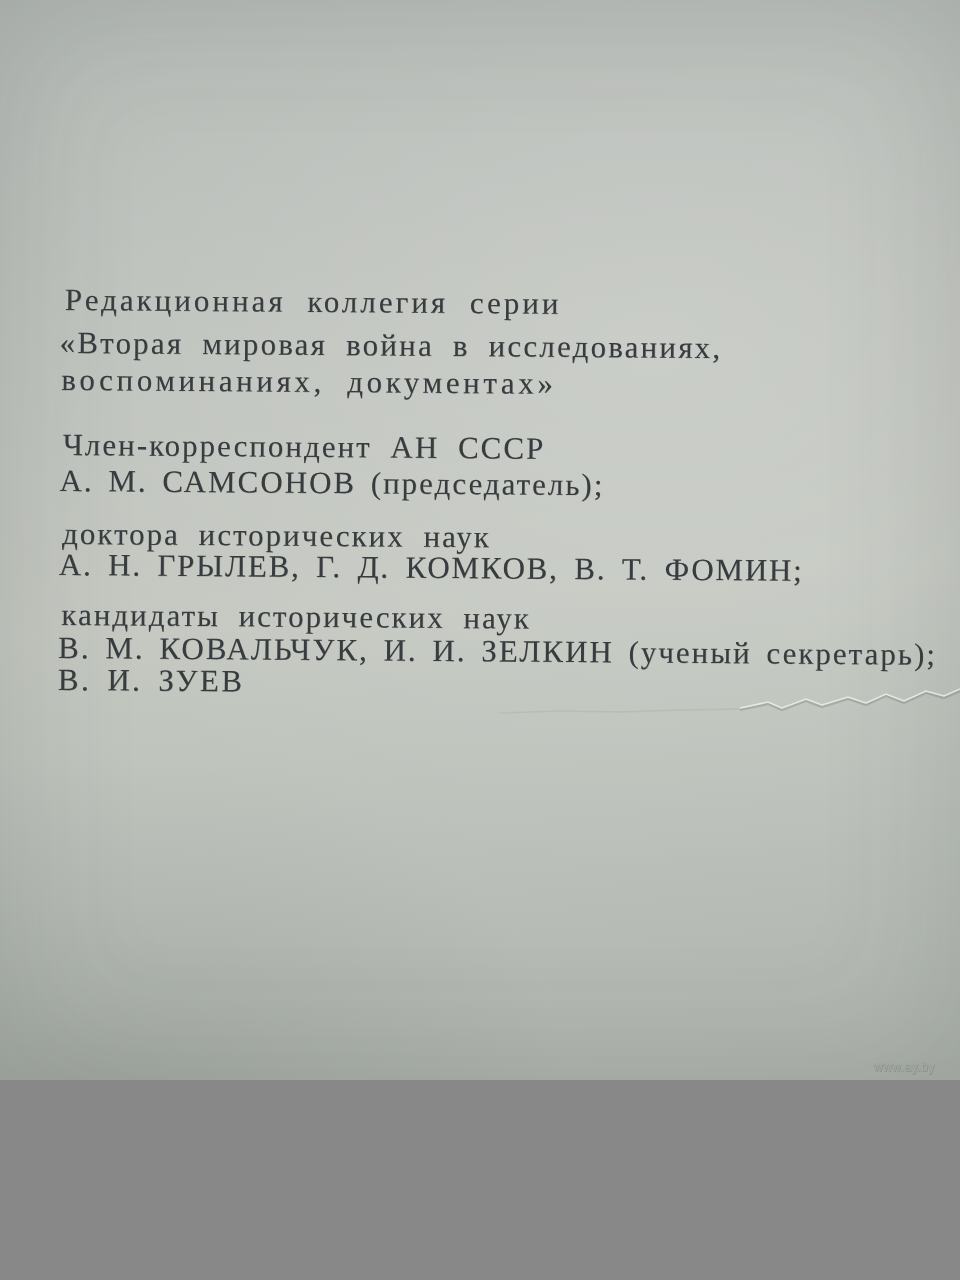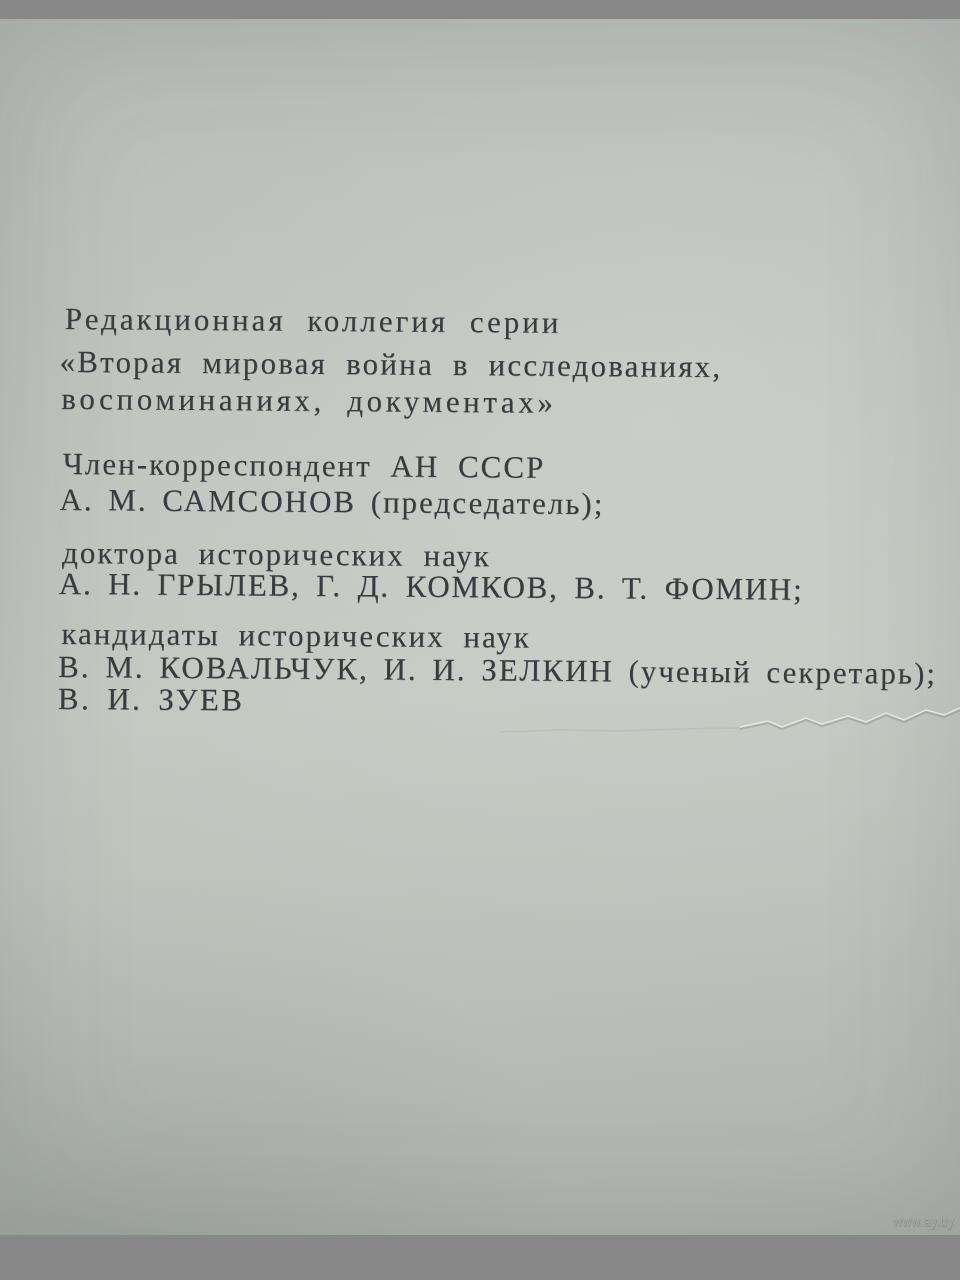--- a/index.html
+++ b/index.html
@@ -3,29 +3,28 @@
 <meta charset="utf-8">
 <style>
   html, body {
     margin: 0;
     padding: 0;
     background: #888;
   }
   .photo {
     position: relative;
     width: 960px;
-    height: 1216px;
+    height: 1080px;
     overflow: hidden;
     background:
       radial-gradient(120% 80% at 68% 32%, rgba(255,255,255,0.16), rgba(255,255,255,0) 62%),
       radial-gradient(90% 55% at 10% 100%, rgba(40,50,45,0.10), rgba(40,50,45,0) 55%),
       linear-gradient(175deg, #b6bbb7 0%, #bfc3bd 32%, #c4c8c1 55%, #bac0b9 78%, #adb2ac 100%);
     box-shadow: inset 0 0 140px rgba(55,65,60,0.16);
     font-family: "Liberation Serif", "DejaVu Serif", serif;
-    margin-top: 19px;
   }
   .textblock {
     position: absolute;
     left: 0; top: 0;
     width: 100%; height: 100%;
     transform: rotate(0.45deg);
     transform-origin: 65px 290px;
   }
   .ln {
     position: absolute;
@@ -51,21 +50,21 @@
   .l9  { left: 61px; top: 630px; letter-spacing: 2px;   word-spacing: 5px; }
   .l10 { left: 61px; top: 662px; letter-spacing: 2.4px; word-spacing: 6px; }
 
   .crease-svg {
     position: absolute;
     left: 0; top: 0;
     pointer-events: none;
   }
   .watermark {
     position: absolute;
-    right: 6px;
+    right: 25px;
     bottom: 6px;
     font-family: "Liberation Sans", "DejaVu Sans", sans-serif;
     font-size: 12px;
     letter-spacing: 0.5px;
     color: rgba(170,175,170,0.95);
     text-shadow: 0 0 1px rgba(110,115,110,0.8), 0.5px 0.5px 0 rgba(125,130,125,0.6);
   }
 </style>
 </head>
 <body>

